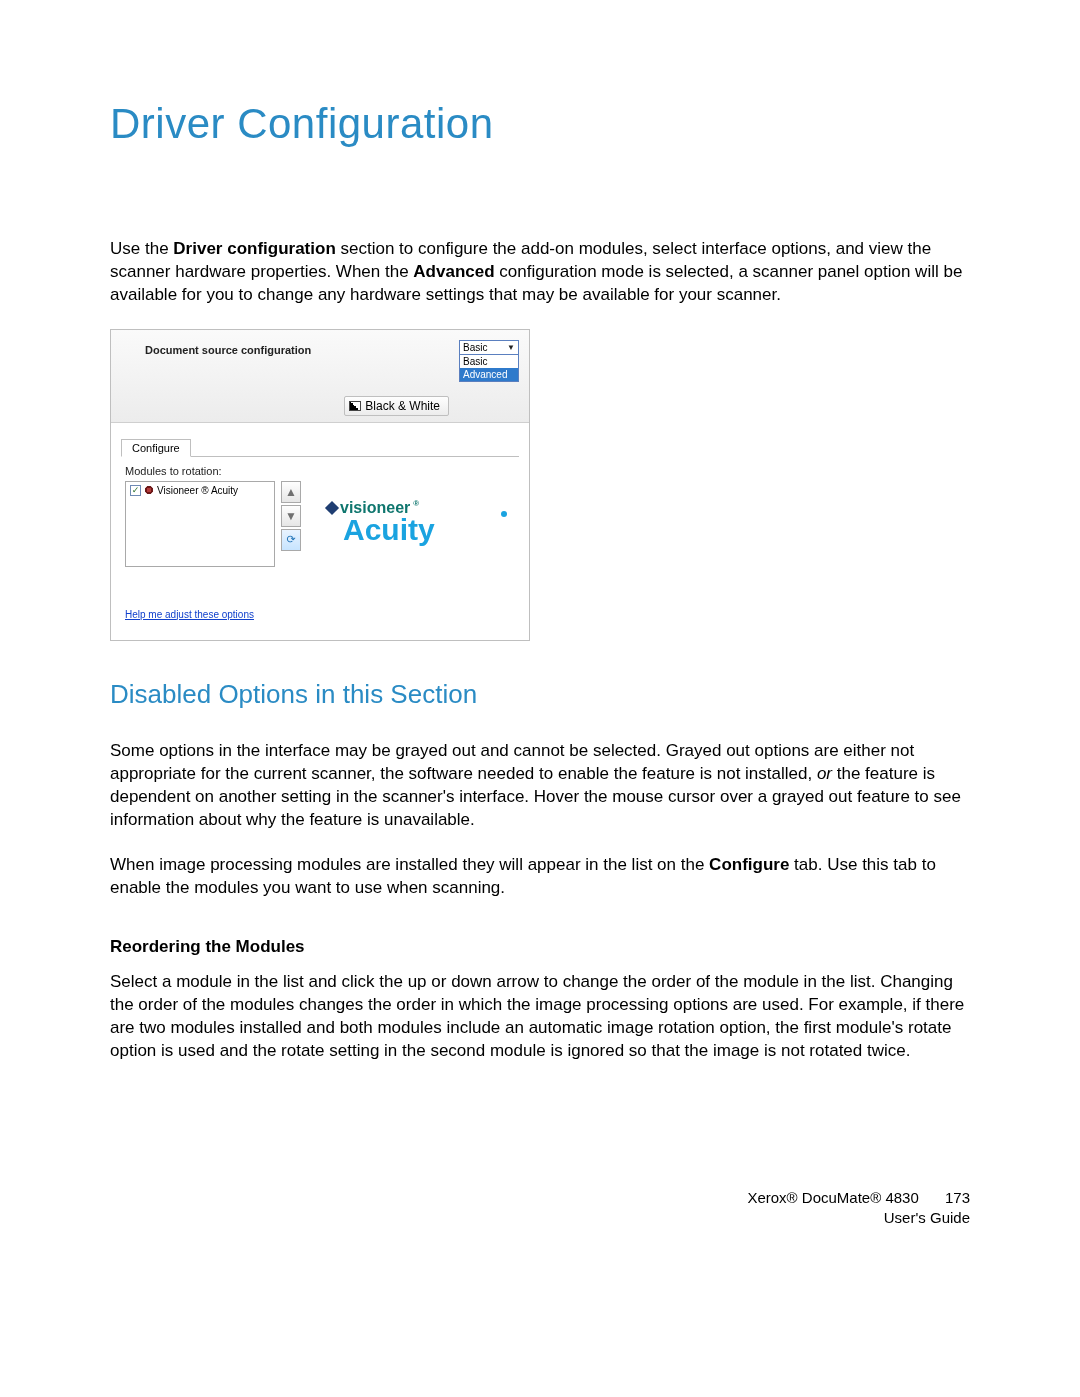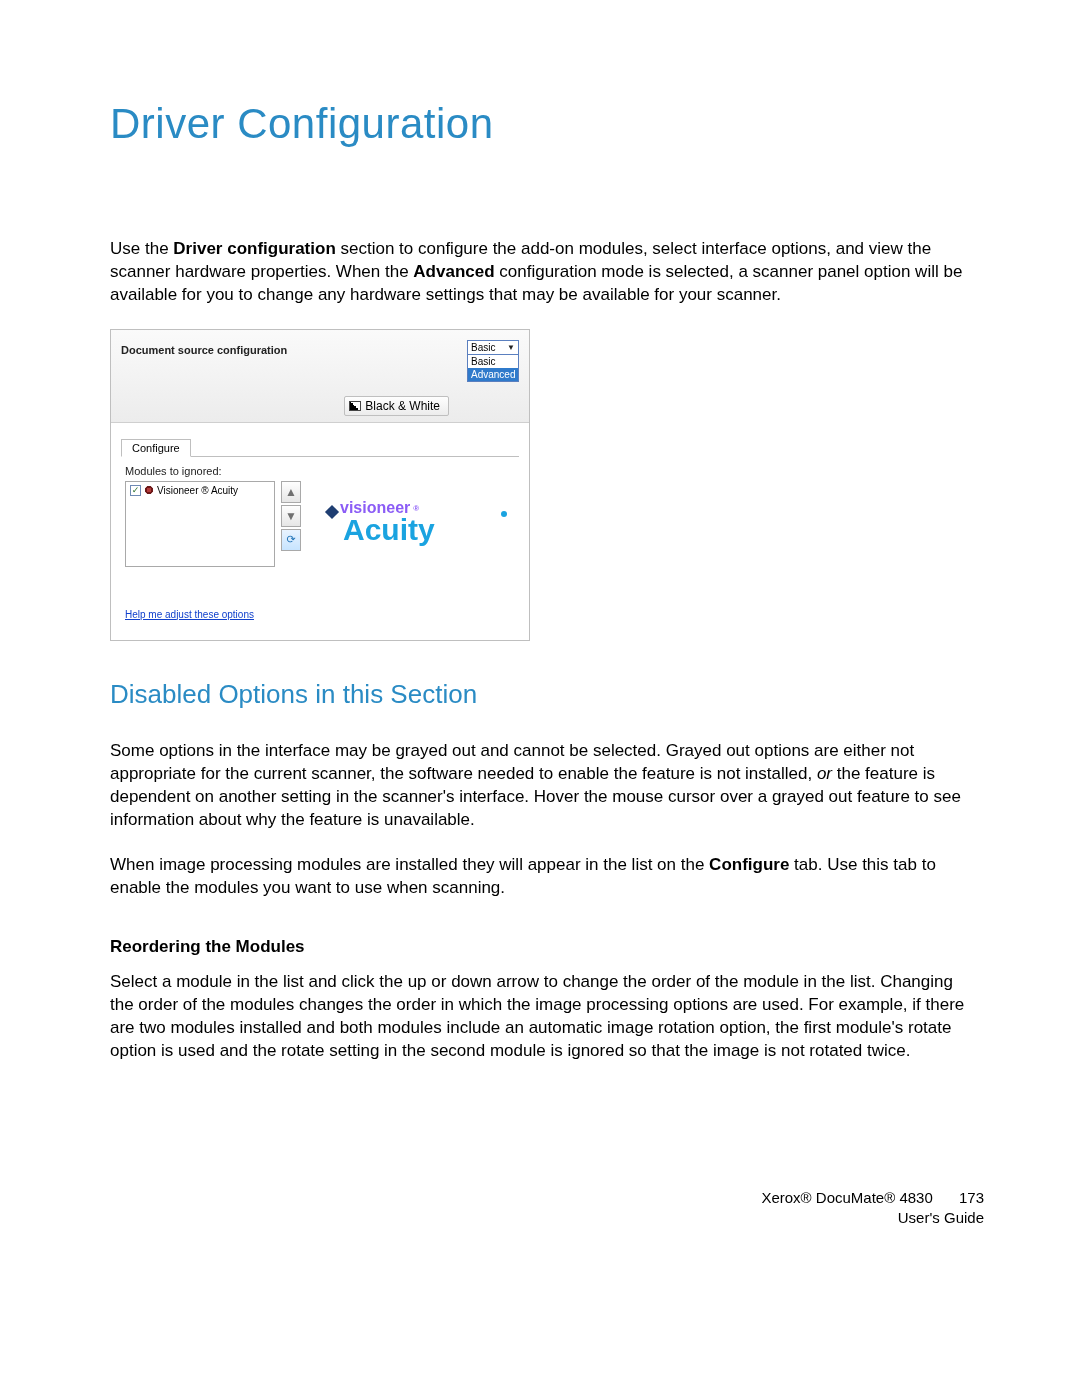--- a/index.html
+++ b/index.html
@@ -55,29 +55,30 @@
       border-bottom: 1px solid #cfcfcf;
       display: flex;
       align-items: flex-start;
       justify-content: space-between;
     }
     .fig-top-left {
       font-size: 11px;
       font-weight: bold;
       color: #222;
       padding-top: 4px;
+      margin-left: 24px;
     }
     .fig-top-right {
       display: flex;
       flex-direction: column;
       align-items: flex-end;
       gap: 0;
     }
     .combo {
-      width: 52px;
+      width: 60px;
       border: 1px solid #5a7fbf;
       font-size: 10px;
       background: #fff;
     }
     .combo-sel {
       padding: 1px 3px;
       display: flex;
       justify-content: space-between;
       align-items: center;
       color: #000;
@@ -160,22 +161,22 @@
       font-size: 12px; color: #707070;
     }
     .sq-btn.refresh { background: linear-gradient(#e8f3ff,#c7e4ff); color: #1b6fb5; font-size: 11px; }
     .brand {
       flex: 1;
       padding-left: 20px;
       padding-top: 18px;
       text-align: left;
     }
     .brand-vis {
-      font-size: 16px; font-weight: bold; color: #8b5cf6;
-      display: flex; align-items: flex-end; gap: 3px;
+      font-size: 16px; font-weight: bold; color: #0f766e;
+      display: flex; align-items: center; gap: 3px;
     }
     .brand-vis .diamond {
       width: 10px; height: 10px;
       background: #1f3e72;
       transform: rotate(45deg);
     }
     .brand-sub { font-size: 8px; position: relative; top:-4px; }
     .brand-ac {
       font-size: 30px; font-weight: bold; color: #1aa3e0;
       line-height: 1; margin-top: -2px; position: relative; left: 16px;
@@ -189,21 +190,21 @@
       font-size: 10px;
       color: #1040cc;
       text-decoration: underline;
       margin-top: 42px;
       display: inline-block;
     }
     
     .footer {
       position: absolute;
       bottom: 170px;
-      right: 96px;
+      right: 110px;
       text-align: right;
       font-size: 15px;
       line-height: 1.3;
     }
     .footer .pgno { display: inline-block; margin-left: 22px; }
   </style>
 </head>
 <body>
 
 <div class="page">
@@ -229,21 +230,21 @@
         </div>
         <div class="bw-pill">
           <span class="bw-ico"></span>
           <span>Black &amp; White</span>
         </div>
       </div>
     </div>
     <div class="fig-body">
       <span class="tab">Configure</span>
       <div class="tab-panel">
-        <div class="mod-label">Modules to ignored:</div>
+        <div class="mod-label">Modules to rotation:</div>
         <div class="mod-row">
           <div class="listbox">
             <div class="list-item">
               <span class="chk">✓</span>
               <span class="eye"></span>
               <span>Visioneer ® Acuity</span>
             </div>
           </div>
           <div class="btn-col">
             <div class="sq-btn">

